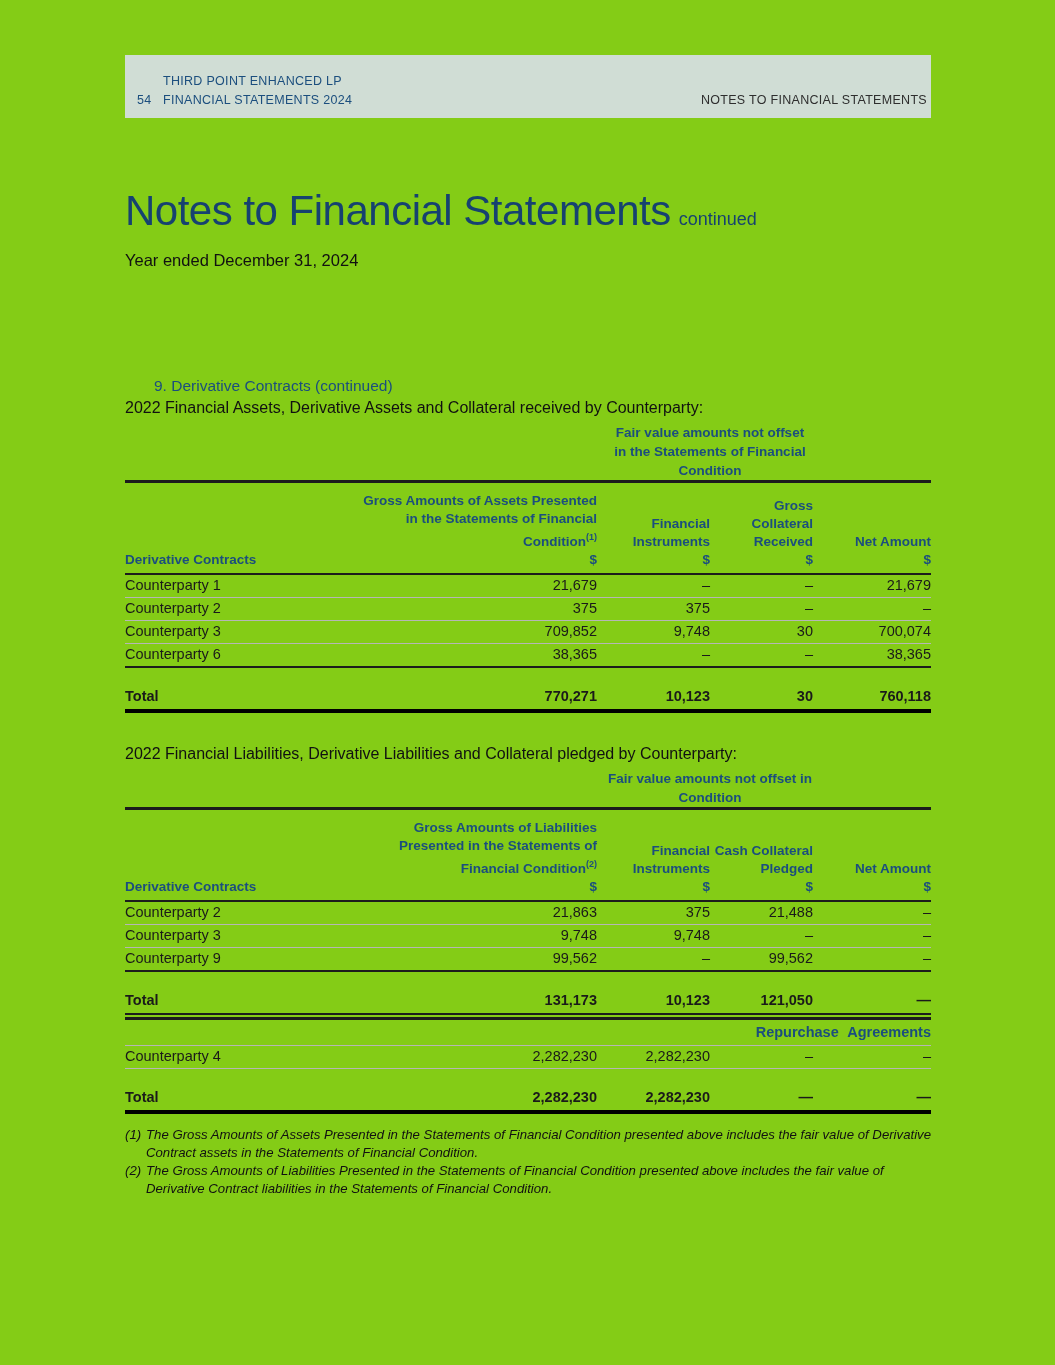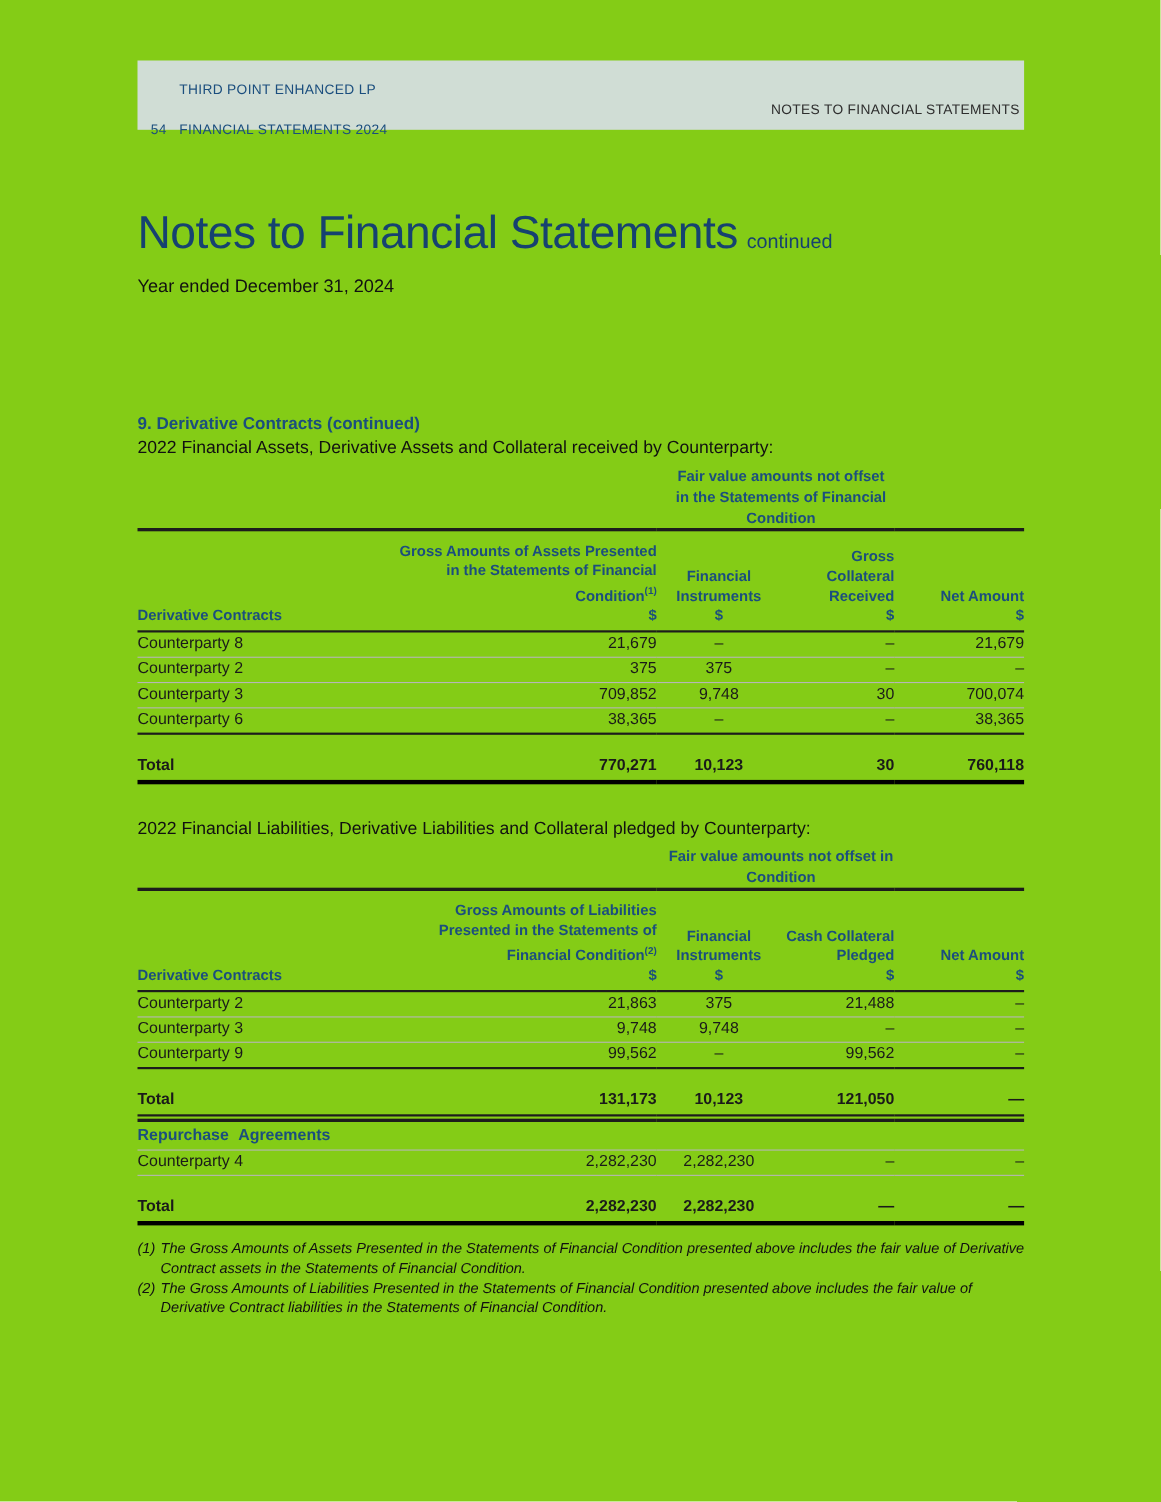--- a/index.html
+++ b/index.html
@@ -14,55 +14,55 @@
   }
   *{margin:0;padding:0;box-sizing:border-box;}
   html,body{background:#ffffff;}
   body{font-family:"Liberation Sans",sans-serif;color:var(--text);}
   .sheet{position:relative;width:1055px;height:1365px;background:#84cc16;overflow:hidden;}
   .content{position:absolute;left:125px;top:0;width:806px;}
 
   
   .banner{margin-top:55px;height:63px;background:var(--banner-bg);position:relative;}
   .banner-left{position:absolute;left:12px;top:17px;font-size:12.5px;letter-spacing:.3px;color:var(--navy);line-height:19px;}
-  .banner-line{display:flex;margin-top:18px;}
+  .banner-line{display:flex;}
   .page-num{width:26px;}
   .banner-l1{padding-left:26px;}
   .banner-right{position:absolute;right:4px;bottom:11px;font-size:12.5px;letter-spacing:.3px;color:var(--header-right);}
 
   
   .doc-title{margin-top:70px;font-size:42px;line-height:46px;font-weight:400;color:var(--navy-dark);letter-spacing:-.5px;}
   .doc-title .cont{font-size:18px;letter-spacing:0;margin-left:8px;}
   .doc-subtitle{margin-top:8px;font-size:16.5px;line-height:20px;color:#111;}
 
   
-  .section-heading{margin-top:106px;font-size:15.5px;line-height:19px;font-weight:bold;color:var(--navy);}
+  .section-heading{margin-top:106px;font-size:15.5px;line-height:19px;font-weight:normal;color:var(--navy);margin-left:29px;}
   .table-intro{margin-top:3px;font-size:16px;line-height:19px;color:#111;}
   .table-intro.second{margin-top:31px;}
 
   
   .spanner{margin-top:6px;}
   .spanner-inner{margin-left:340px;width:490px;text-align:center;color:var(--navy);font-weight:bold;font-size:13.5px;line-height:19px;}
 
   
   table.fin{width:806px;border-collapse:collapse;table-layout:fixed;border-top:3px solid var(--rule-dark);}
   td{vertical-align:bottom;}
   .c1{width:185px;text-align:left;}
   .c2{width:287px;text-align:right;}
-  .c3{width:113px;text-align:center;}
+  .c3{width:113px;text-align:right;}
   .c4{width:103px;text-align:right;}
   .c5{width:118px;text-align:right;}
   tr.colhead td{border-bottom:2px solid var(--rule-dark);padding:9px 0 4px;color:var(--navy);font-weight:bold;font-size:13.5px;line-height:18px;}
   tr.colhead td .sup{font-size:9px;vertical-align:6px;}
   tr.body td{border-bottom:1px solid var(--rule-light);padding:3px 0 4px;font-size:14.5px;line-height:15px;}
   tr.body.pre-total td{border-bottom:2px solid var(--rule-dark);}
   tr.total td{font-weight:bold;font-size:14.5px;padding:20px 0 5px;border-bottom:4px solid var(--rule-heavy);}
   tr.total.mid td{border-bottom:2px solid var(--rule-dark);}
   tr.rule-spacer td{height:4px;border-bottom:3px solid var(--rule-dark);}
-  tr.subsection td{color:var(--navy);font-weight:bold;font-size:14.5px;padding:4px 0 5px;border-bottom:1px solid var(--rule-light);word-spacing:5px;}
+  tr.subsection td{color:var(--navy);font-weight:bold;font-size:14.5px;padding:4px 0 5px;border-bottom:1px solid var(--rule-light);word-spacing:5px;text-align:right;}
 
   
   .footnotes{margin-top:12px;}
   .footnote{position:relative;padding-left:21px;font-style:italic;font-size:13.2px;line-height:18px;color:#111;}
   .footnote .fn-marker{position:absolute;left:0;top:0;}
   .footnote.justified{text-align:justify;}
 </style>
 </head>
 <body>
 
@@ -123,21 +123,21 @@
           <div>Collateral</div>
           <div>Received</div>
           <div>$</div>
         </td>
         <td class="c5">
           <div>Net Amount</div>
           <div>$</div>
         </td>
       </tr>
       <tr class="body">
-        <td class="c1">Counterparty 8</td>
+        <td class="c1">Counterparty 1</td>
         <td class="c2">21,679</td>
         <td class="c3">–</td>
         <td class="c4">–</td>
         <td class="c5">21,679</td>
       </tr>
       <tr class="body">
         <td class="c1">Counterparty 2</td>
         <td class="c2">375</td>
         <td class="c3">375</td>
         <td class="c4">–</td>

